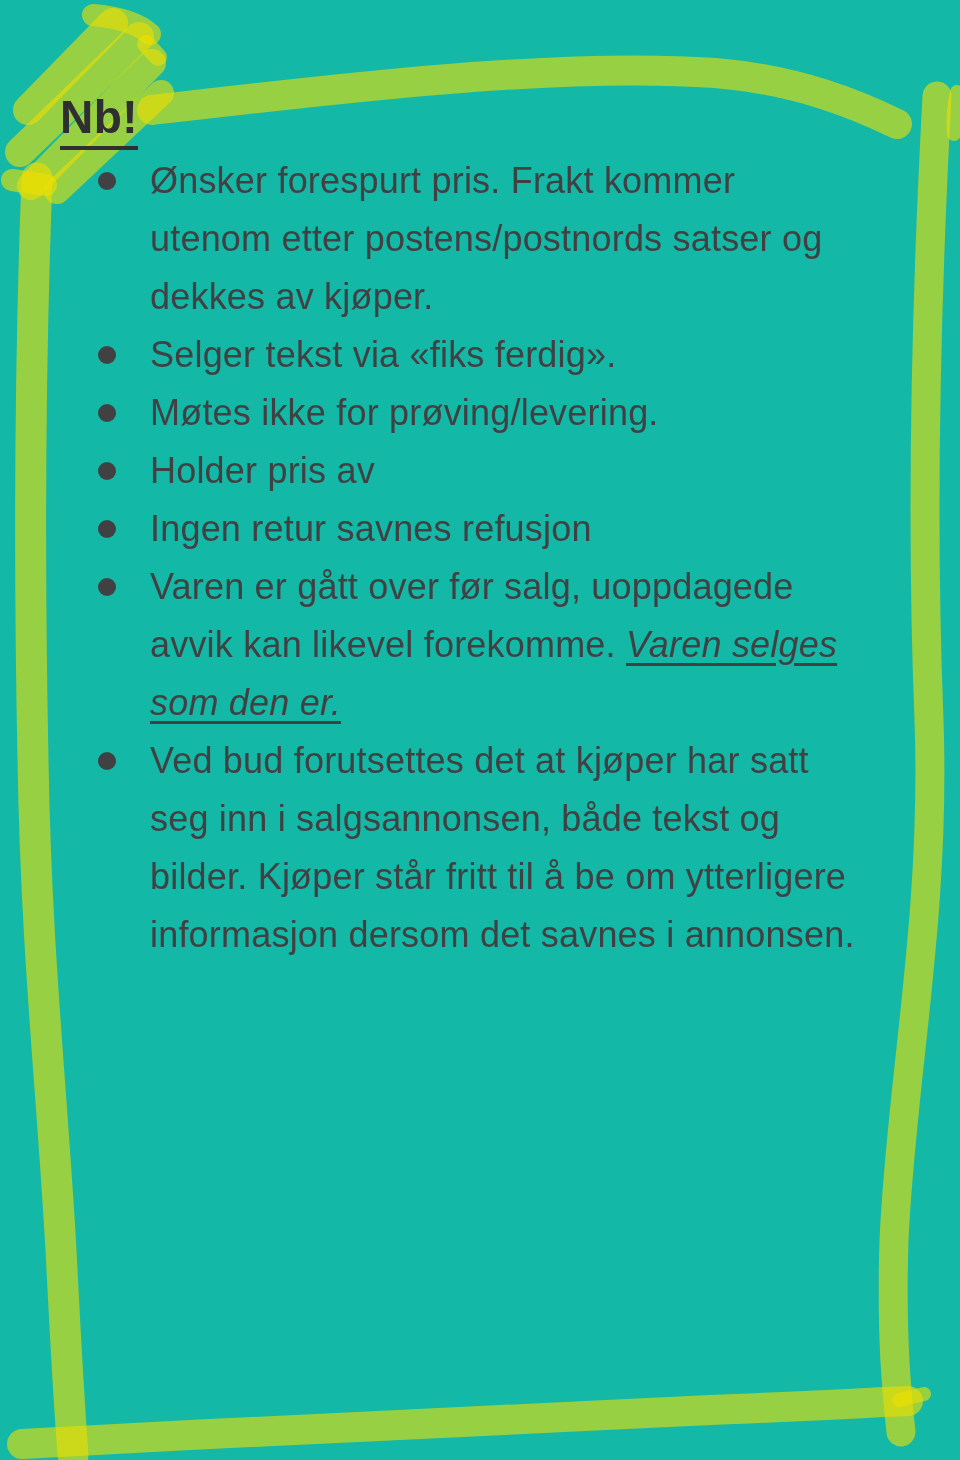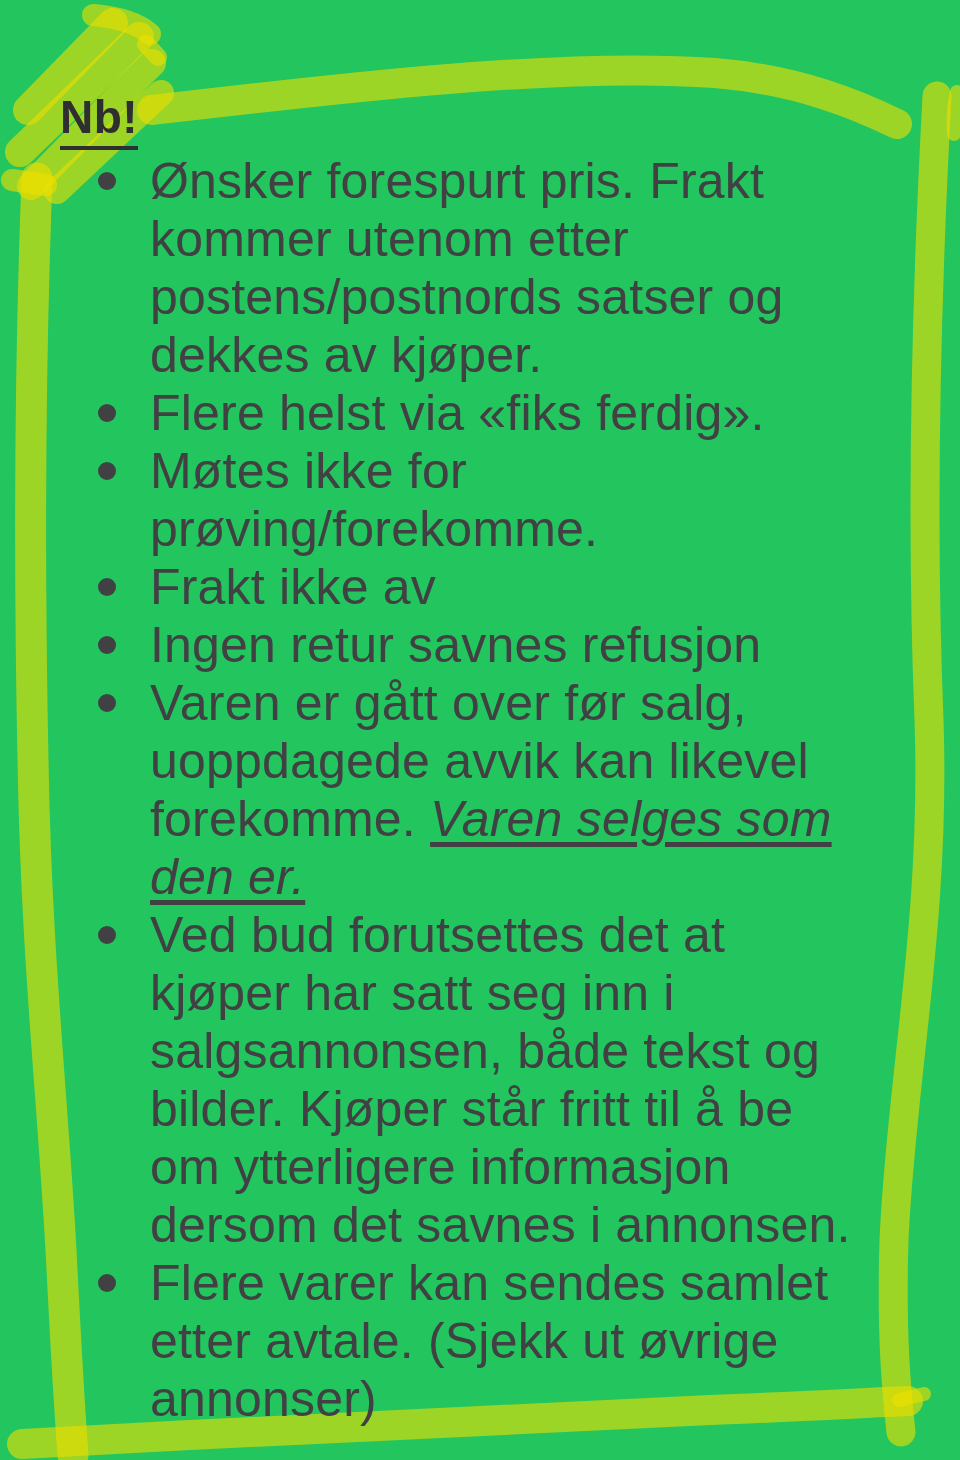--- a/index.html
+++ b/index.html
@@ -4,21 +4,21 @@
 <style>
   html, body {
     margin: 0;
     padding: 0;
     background: #ffffff;
   }
   .page {
     position: relative;
     width: 960px;
     height: 1460px;
-    background: #22c55e;
+    background: #14b8a6;
     overflow: hidden;
     font-family: "Liberation Sans", sans-serif;
   }
   .highlighter-svg {
     position: absolute;
     left: 0;
     top: 0;
     width: 960px;
     height: 1460px;
     z-index: 1;
@@ -46,21 +46,21 @@
   }
   ul.terms-list {
     position: absolute;
     left: 96px;
     top: 152px;
     width: 766px;
     margin: 0;
     padding: 0;
     list-style: none;
     color: #414143;
-    font-size: 50px;
+    font-size: 36px;
     line-height: 58px;
     letter-spacing: 0.2px;
   }
   ul.terms-list li {
     position: relative;
     padding-left: 54px;
   }
   ul.terms-list .dot {
     position: absolute;
     left: 2px;
@@ -103,36 +103,33 @@
 
   <div class="content">
 
     <div class="note-title">Nb!</div>
 
     <ul class="terms-list">
       <li>
         <span class="dot"></span><span><span>Ønsker forespurt pris. Frakt kommer utenom etter postens/postnords satser og dekkes av kjøper.</span><span class="em"></span></span>
       </li>
       <li>
-        <span class="dot"></span><span><span>Flere helst via «fiks ferdig».</span><span class="em"></span></span>
+        <span class="dot"></span><span><span>Selger tekst via «fiks ferdig».</span><span class="em"></span></span>
       </li>
       <li>
-        <span class="dot"></span><span><span>Møtes ikke for prøving/forekomme.</span><span class="em"></span></span>
+        <span class="dot"></span><span><span>Møtes ikke for prøving/levering.</span><span class="em"></span></span>
       </li>
       <li>
-        <span class="dot"></span><span><span>Frakt ikke av</span><span class="em"></span></span>
+        <span class="dot"></span><span><span>Holder pris av</span><span class="em"></span></span>
       </li>
       <li>
         <span class="dot"></span><span><span>Ingen retur savnes refusjon</span><span class="em"></span></span>
       </li>
       <li>
         <span class="dot"></span><span><span>Varen er gått over før salg, uoppdagede avvik kan likevel forekomme. </span><span class="em">Varen selges som den er.</span></span>
       </li>
       <li>
         <span class="dot"></span><span><span>Ved bud forutsettes det at kjøper har satt seg inn i salgsannonsen, både tekst og bilder. Kjøper står fritt til å be om ytterligere informasjon dersom det savnes i annonsen.</span><span class="em"></span></span>
       </li>
-      <li>
-        <span class="dot"></span><span><span>Flere varer kan sendes samlet etter avtale. (Sjekk ut øvrige annonser)</span><span class="em"></span></span>
-      </li>
     </ul>
 
   </div>
 </div>
 
 </body></html>

